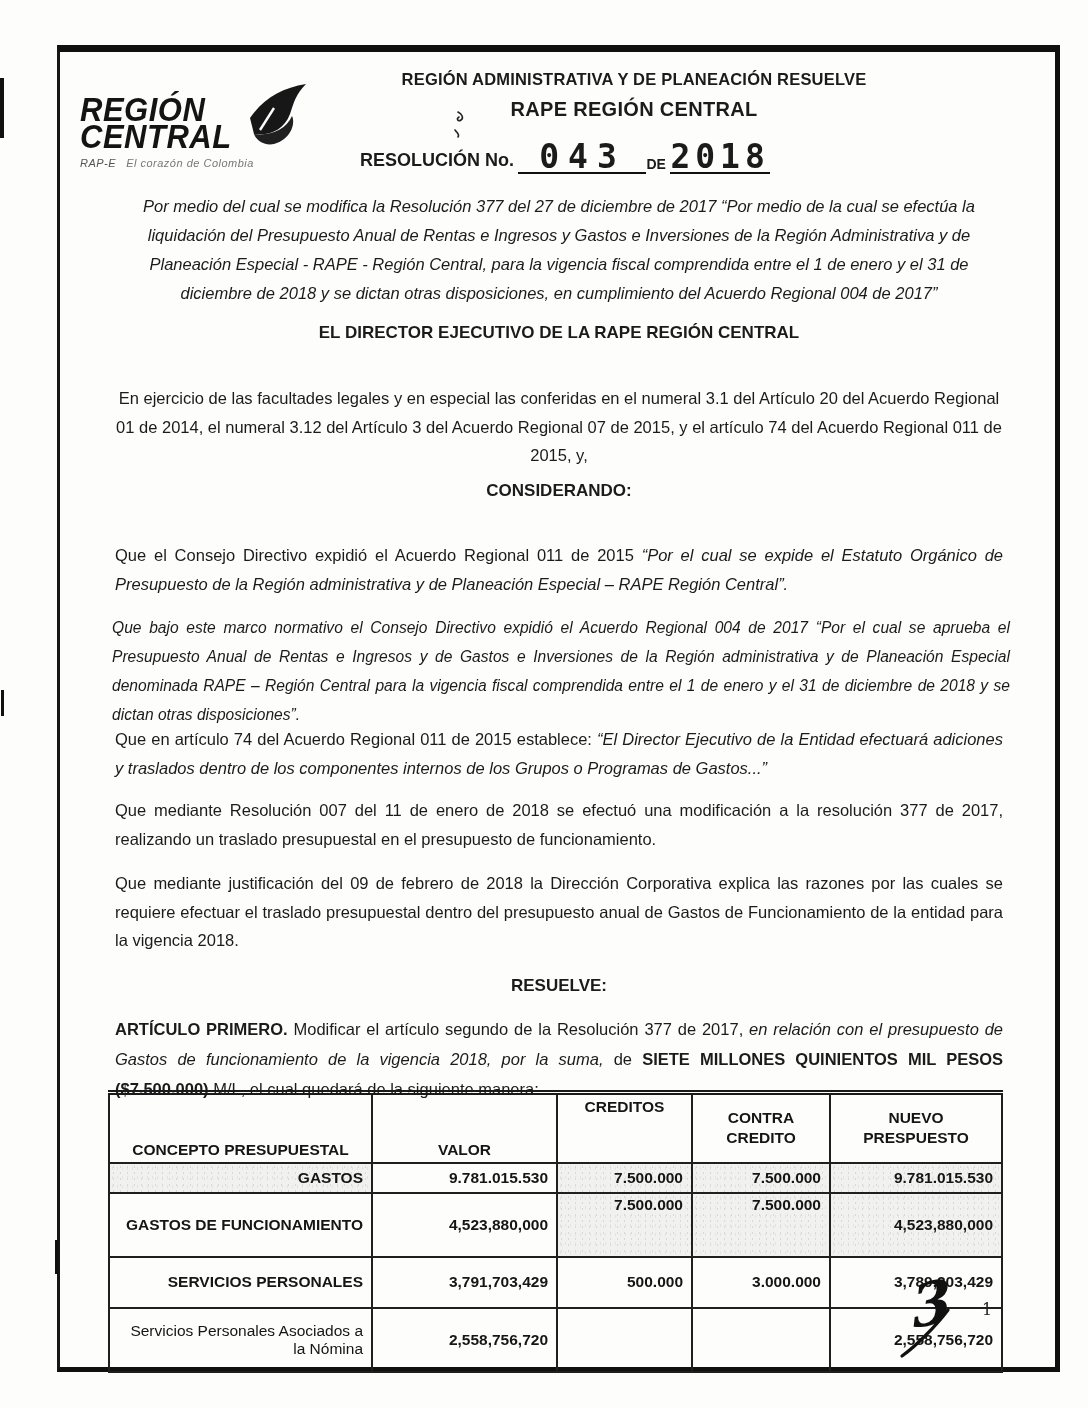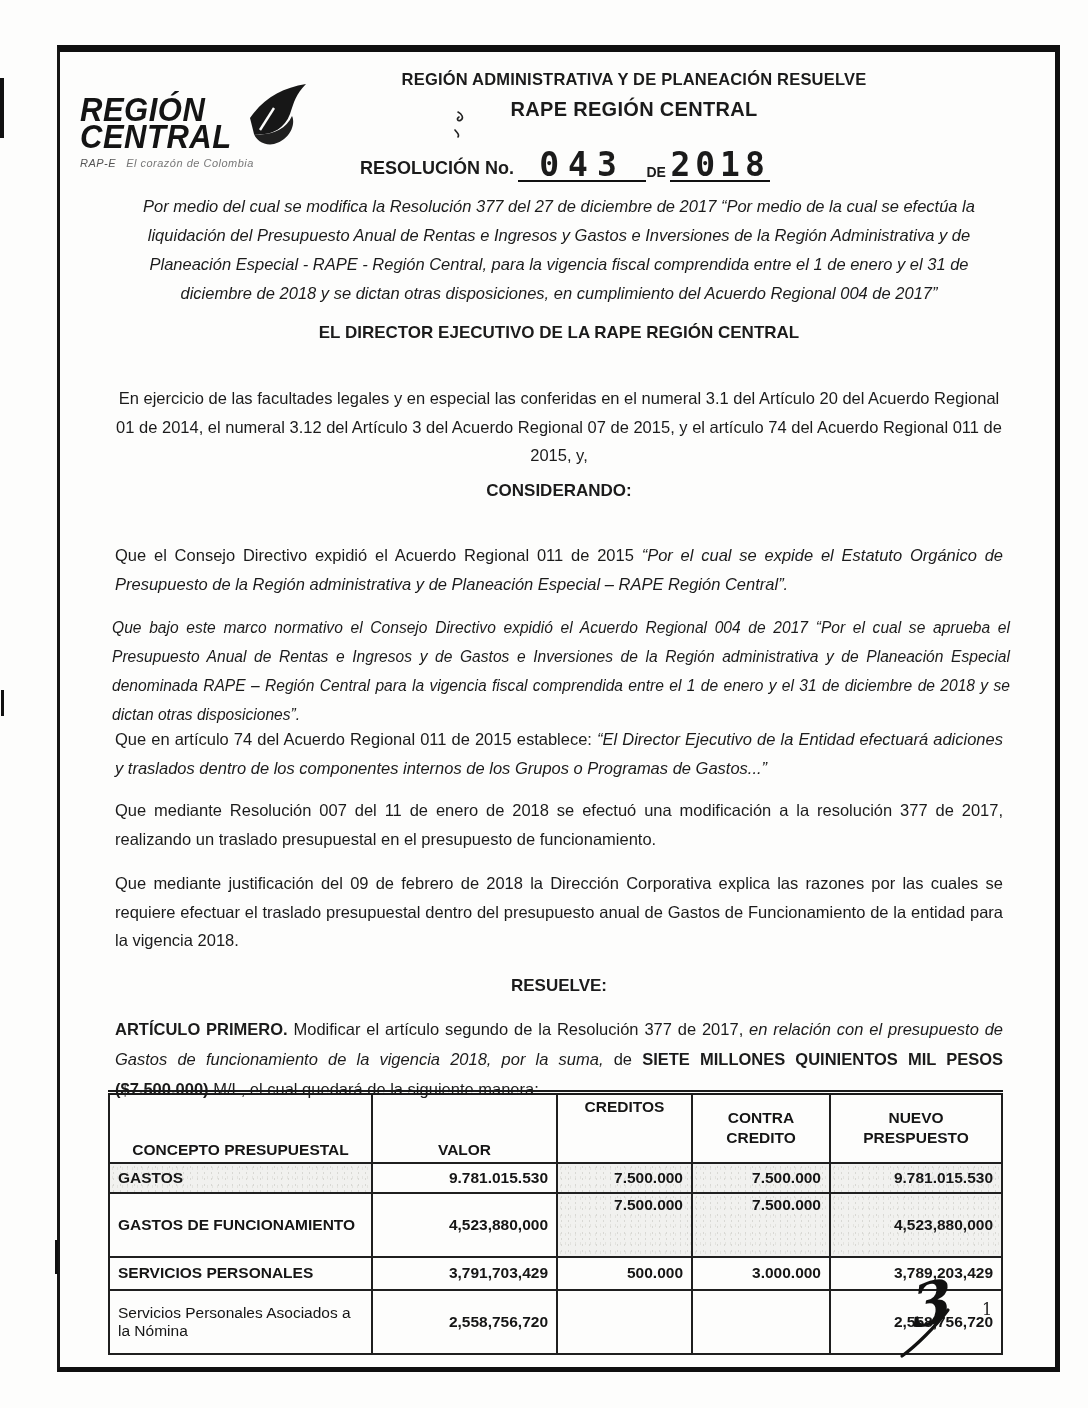--- a/index.html
+++ b/index.html
@@ -25,21 +25,21 @@
   .logo{position:absolute;left:80px;top:96px;width:230px;font-style:italic;}
   .logo-line{font-weight:900;font-size:31px;line-height:27px;letter-spacing:0.5px;color:#141414;transform:scaleY(1.05);}
   .logo-sub{margin-top:7px;font-size:11px;color:#555;letter-spacing:0.5px;display:flex;gap:10px;align-items:center;}
   .logo-sub .smudge{filter:blur(0.5px);color:#777;}
   .logo-swoosh{position:absolute;left:150px;top:-12px;}
 
   
   .hdr{position:absolute;left:240px;right:60px;text-align:center;}
   .hdr-1{top:70px;font-weight:700;font-size:16.5px;letter-spacing:0.2px;}
   .hdr-2{top:97px;font-weight:700;font-size:20px;letter-spacing:0.3px;}
-  .resline{position:absolute;left:360px;top:148px;width:440px;text-align:left;white-space:nowrap;}
+  .resline{position:absolute;left:360px;top:140px;width:440px;text-align:left;white-space:nowrap;}
   .res-label{font-weight:700;font-size:18px;vertical-align:baseline;}
   .res-num{display:inline-block;min-width:128px;text-align:center;border-bottom:2px solid #111;
     font-family:"DejaVu Sans Mono",monospace;font-weight:700;font-size:33px;letter-spacing:9px;line-height:30px;
     transform:translateY(2px);}
   .res-de{font-weight:700;font-size:14px;vertical-align:bottom;}
   .res-year{display:inline-block;min-width:96px;text-align:center;border-bottom:2px solid #111;
     font-family:"DejaVu Sans Mono",monospace;font-weight:700;font-size:33px;letter-spacing:5px;line-height:30px;
     transform:translateY(2px);}
   .ink-mark{position:absolute;left:452px;top:110px;}
 
@@ -51,21 +51,21 @@
   .bd{font-weight:700;}
   .heading{position:absolute;left:115px;right:85px;text-align:center;font-weight:700;font-size:17px;}
 
   
   table.budget{
     position:absolute;left:108px;top:1090px;width:893px;
     border-collapse:collapse;table-layout:fixed;
     font-size:15.5px;color:#151515;
   }
   table.budget{border:2px solid #1a1a1a;border-top:5px double #1a1a1a;}
-  table.budget th,table.budget td{border:2px solid #1f1f1f;padding:2px 8px;overflow:hidden;}
+  table.budget th,table.budget td{border:2px solid #1f1f1f;padding:2px 8px;overflow:hidden;text-align:right;}
   table.budget th{font-weight:700;font-size:15.5px;line-height:20px;text-align:center;}
   .th-bottom{vertical-align:bottom;padding-bottom:6px;}
   .th-top{vertical-align:top;padding-top:4px;}
   .th-mid{vertical-align:middle;}
   td.num{text-align:right;font-weight:700;white-space:nowrap;}
   td.concept{font-weight:700;text-align:left;}
   tr.r4 td{font-weight:400;}
   tr.r4 td.num{font-weight:600;}
   .speck{
     background-color:#f1f1ef;
@@ -168,21 +168,21 @@
         <td class="num speck">7.500.000</td>
         <td class="num speck">9.781.015.530</td>
       </tr>
       <tr style="height:64px;">
         <td class="concept">GASTOS DE FUNCIONAMIENTO</td>
         <td class="num">4,523,880,000</td>
         <td class="num speck vtop">7.500.000</td>
         <td class="num speck vtop">7.500.000</td>
         <td class="num speck">4,523,880,000</td>
       </tr>
-      <tr style="height:33px;">
+      <tr style="height:51px;">
         <td class="concept">SERVICIOS PERSONALES</td>
         <td class="num">3,791,703,429</td>
         <td class="num">500.000</td>
         <td class="num">3.000.000</td>
         <td class="num">3,789,203,429</td>
       </tr>
       <tr style="height:64px;" class="r4">
         <td>Servicios Personales Asociados a la Nómina</td>
         <td class="num">2,558,756,720</td>
         <td class="num"></td>

